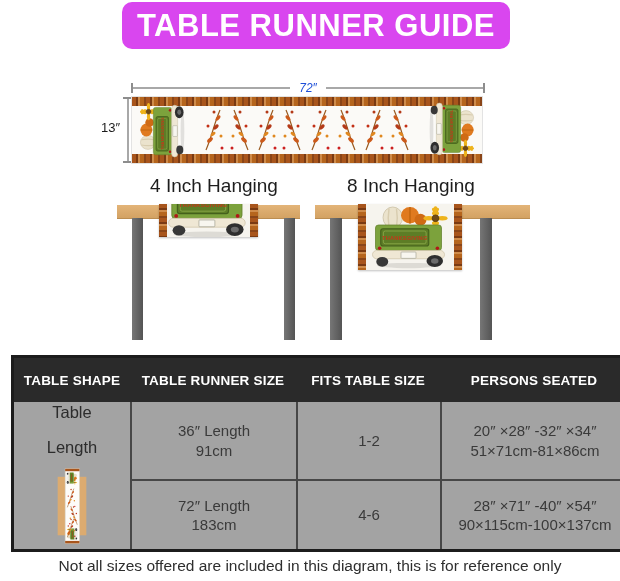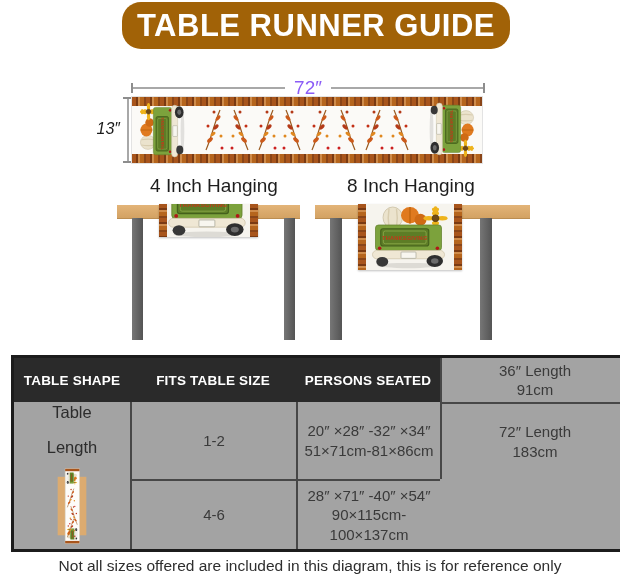--- a/index.html
+++ b/index.html
@@ -1,35 +1,35 @@
 <!DOCTYPE html>
 <html><head>
 <meta charset="utf-8">
 <style>
   html,body{margin:0;padding:0;background:#fff;}
   .stage{position:relative;width:620px;height:581px;background:#ffffff;
          font-family:"Liberation Sans", sans-serif;overflow:hidden;}
 
   
   .banner{position:absolute;left:122px;top:2px;width:388px;height:47px;
-          background:#a16207;border-radius:19px;display:flex;align-items:center;justify-content:center;}
+          background:#d946ef;border-radius:10px;display:flex;align-items:center;justify-content:center;}
   .banner span{color:#fff;font-size:31px;font-weight:900;letter-spacing:.5px;white-space:nowrap;}
 
   
   .dim-h{position:absolute;left:131px;top:79px;width:354px;height:18px;
          display:flex;align-items:center;}
   .dim-h .tick{width:2px;height:10px;background:#8d8d8d;}
   .dim-h .line{flex:1;height:2px;background:#a8a8a8;}
-  .dim-h .lbl{padding:0 9px;font-size:19px;color:#8b5cf6;white-space:nowrap;}
+  .dim-h .lbl{padding:0 9px;font-size:12px;color:#1d4ed8;white-space:nowrap;font-style:italic;}
   .dim-v{position:absolute;left:123px;top:97px;width:10px;height:66px;
          display:flex;flex-direction:column;align-items:center;}
   .dim-v .tick{height:2px;width:10px;background:#8d8d8d;}
   .dim-v .line{width:2px;flex:1;background:#a8a8a8;}
   .dim-v-lbl{position:absolute;left:90px;top:120px;width:30px;text-align:right;
-             font-size:16px;color:#1c1c1c;font-style:italic;}
+             font-size:13px;color:#1c1c1c;}
 
   
   .plaid-h{background:repeating-linear-gradient(90deg,#a8551c 0 4px,#7a3a12 4px 6px,#cf8c4b 6px 8px,#b5651d 8px 12px,#8a4518 12px 14px);}
   .plaid-v{background:repeating-linear-gradient(180deg,#a8551c 0 4px,#7a3a12 4px 6px,#cf8c4b 6px 8px,#b5651d 8px 12px,#8a4518 12px 14px);}
   .runner{position:absolute;left:132px;top:97px;width:350px;height:66px;
           background:#fbfaf7;box-shadow:0 0 0 1px #e3e3e3;overflow:hidden;}
   .runner .edge{position:absolute;left:0;right:0;height:9px;}
   .runner .edge.top{top:0;}
   .runner .edge.bottom{bottom:0;}
   .truck-end{position:absolute;top:5px;width:56px;height:56px;}
@@ -197,20 +197,21 @@
     <div class="mid">
       <svg width="88" height="66" viewBox="-2 -2 108 88" preserveAspectRatio="xMidYMax meet">
           <use href="#truck-art"></use>
         </svg>
     </div>
     <div class="side plaid-v"></div>
   </div>
 
   <div class="size-table">
     <div class="hcell">TABLE SHAPE</div>
+    <div class="hcell">TABLE RUNNER SIZE</div>
     <div class="hcell">FITS TABLE SIZE</div>
     <div class="hcell">PERSONS SEATED</div>
 
     <div class="shape-cell bcell">
       <div class="shape-label">
         <span>Table</span>
         <span>Length</span>
       </div>
       <svg width="56" height="124" viewBox="0 0 90 130">
         <rect x="22" y="18" width="46" height="94" fill="#dcab70"></rect>

